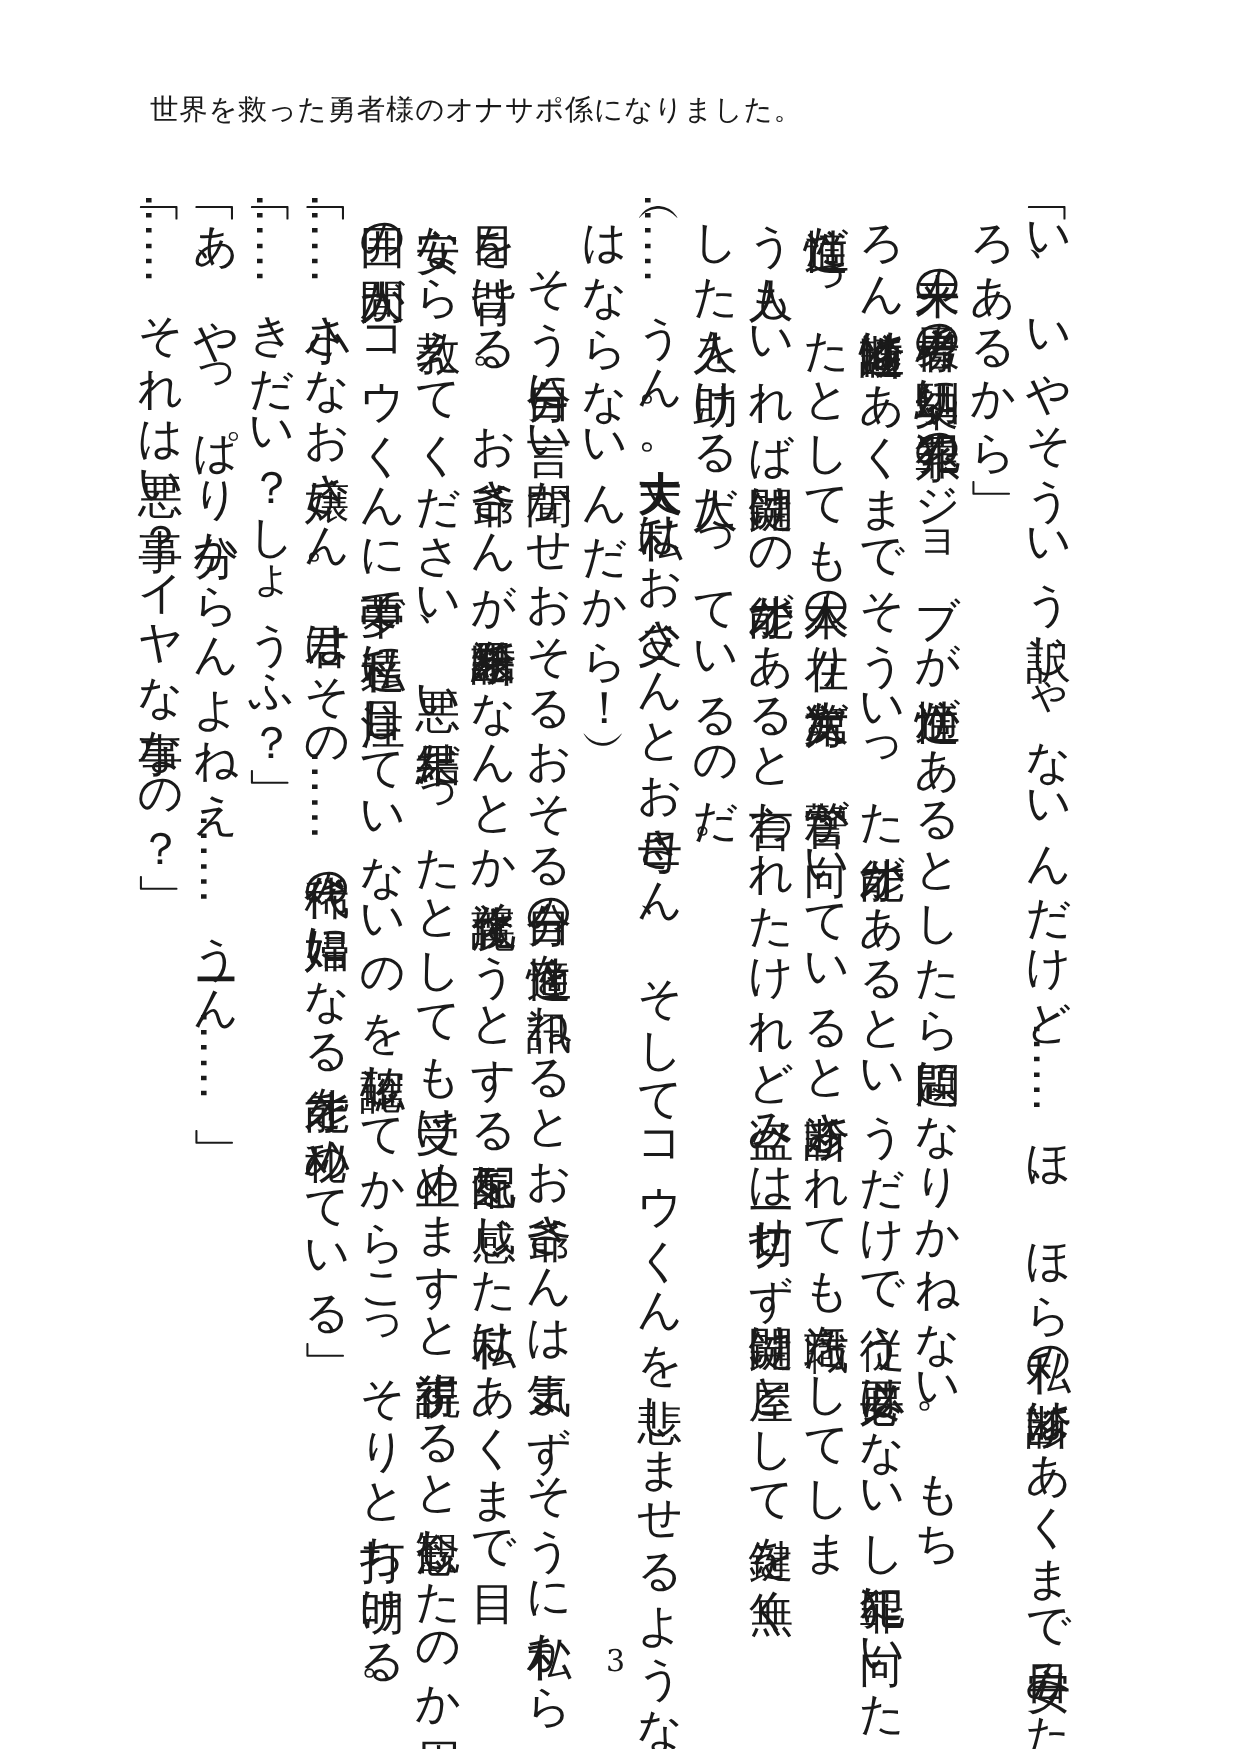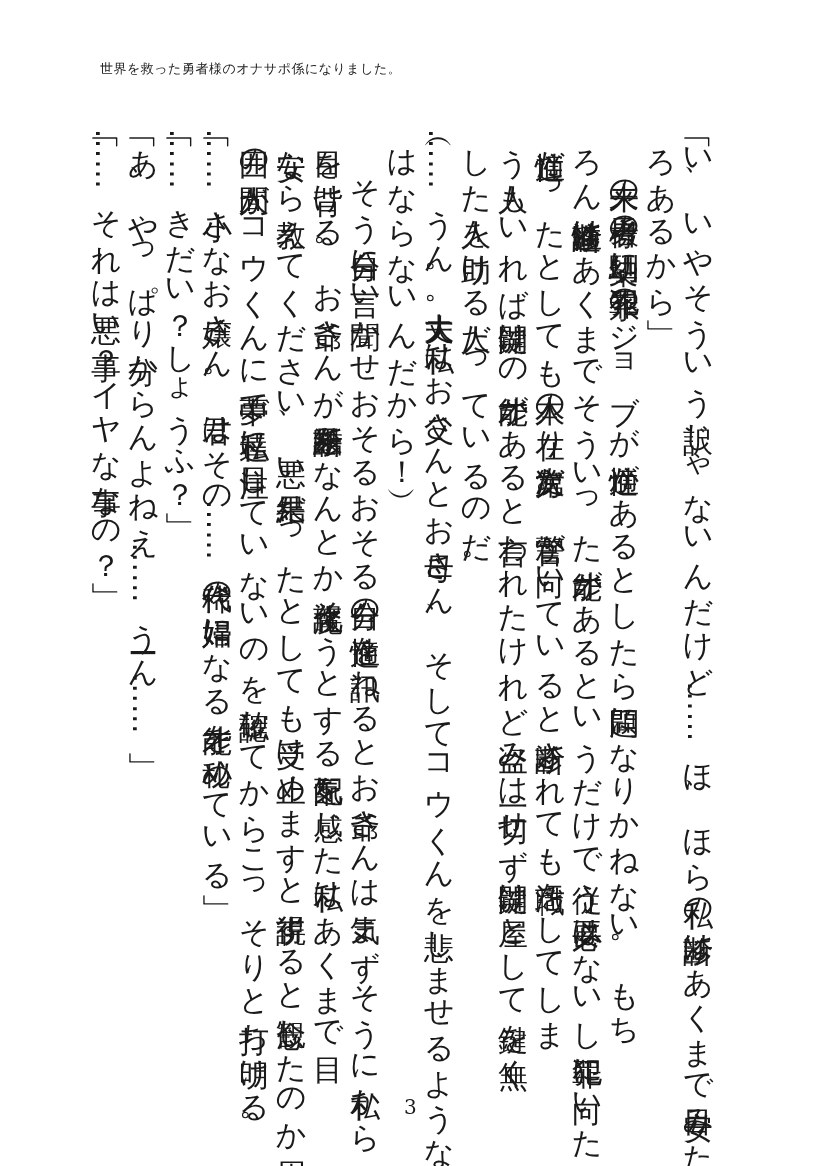--- a/index.html
+++ b/index.html
@@ -1,18 +1,18 @@
 <!DOCTYPE html>
 <html><head>
 <meta charset="utf-8">
 <style>
   html, body { margin: 0; padding: 0; background: #ffffff; }
   body { width: 827px; height: 1166px; position: relative; overflow: hidden;
          font-family: "DejaVu Sans", "Liberation Sans", sans-serif; color: #1a1a1a; }
-  .header { position: absolute; left: 100px; top: 60px; font-size: 13px; letter-spacing: 0.5px;
+  .header { position: absolute; left: 100px; top: 60px; font-size: 19px; letter-spacing: 0.5px;
             white-space: nowrap; font-family: Liberation Mono, monospace; }
   .body-text { position: absolute; top: 128px; right: 110px; height: 930px;
                writing-mode: vertical-rl; -webkit-writing-mode: vertical-rl;
                font-size: 30px; line-height: 37px; letter-spacing: 0.5px;
                text-orientation: mixed; }
   .col { display: block; white-space: nowrap; }
   .page-num { position: absolute; left: 404px; top: 1095px; font-family: "DejaVu Serif", serif;
               font-size: 20px; }
 </style>
 </head>

